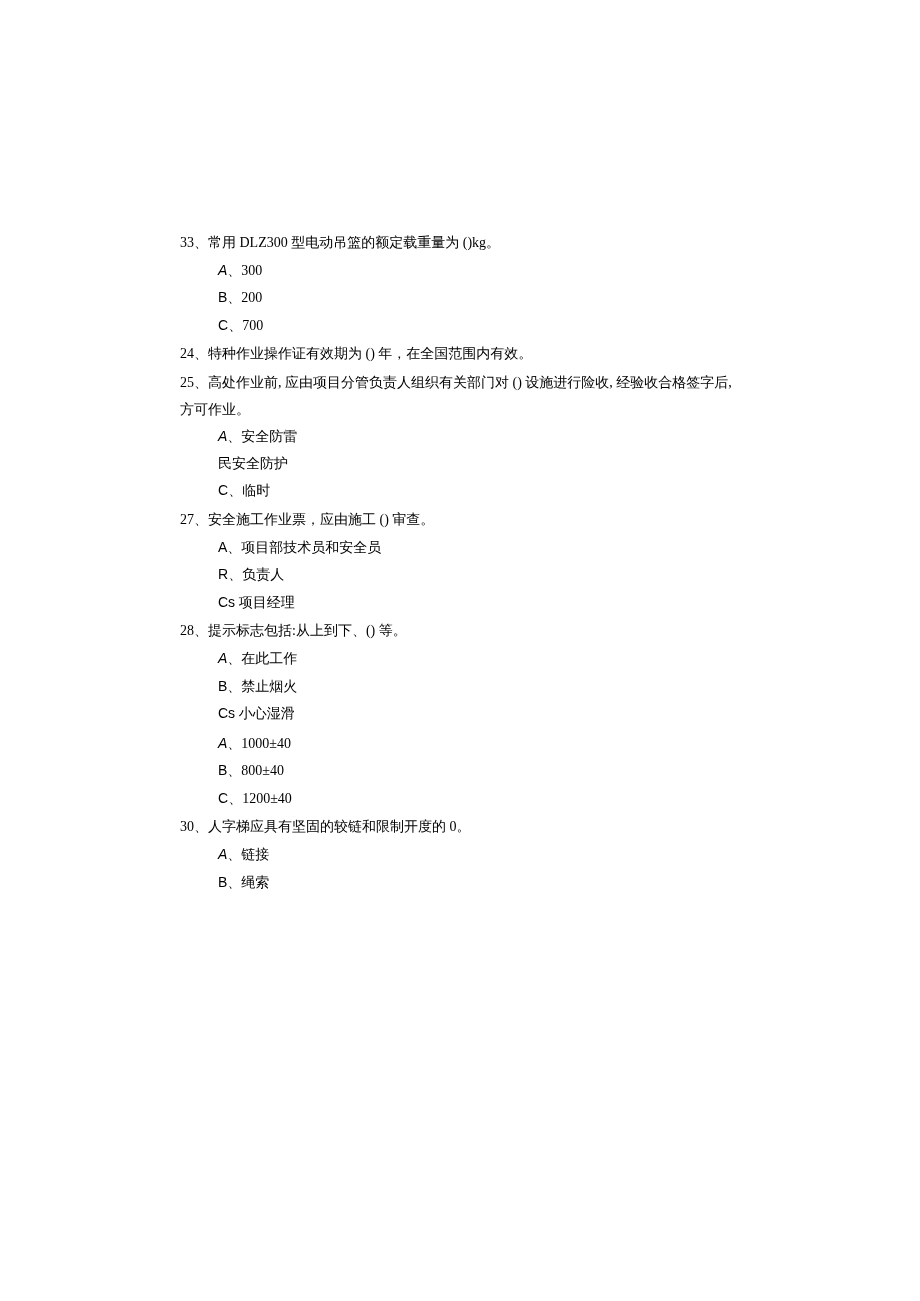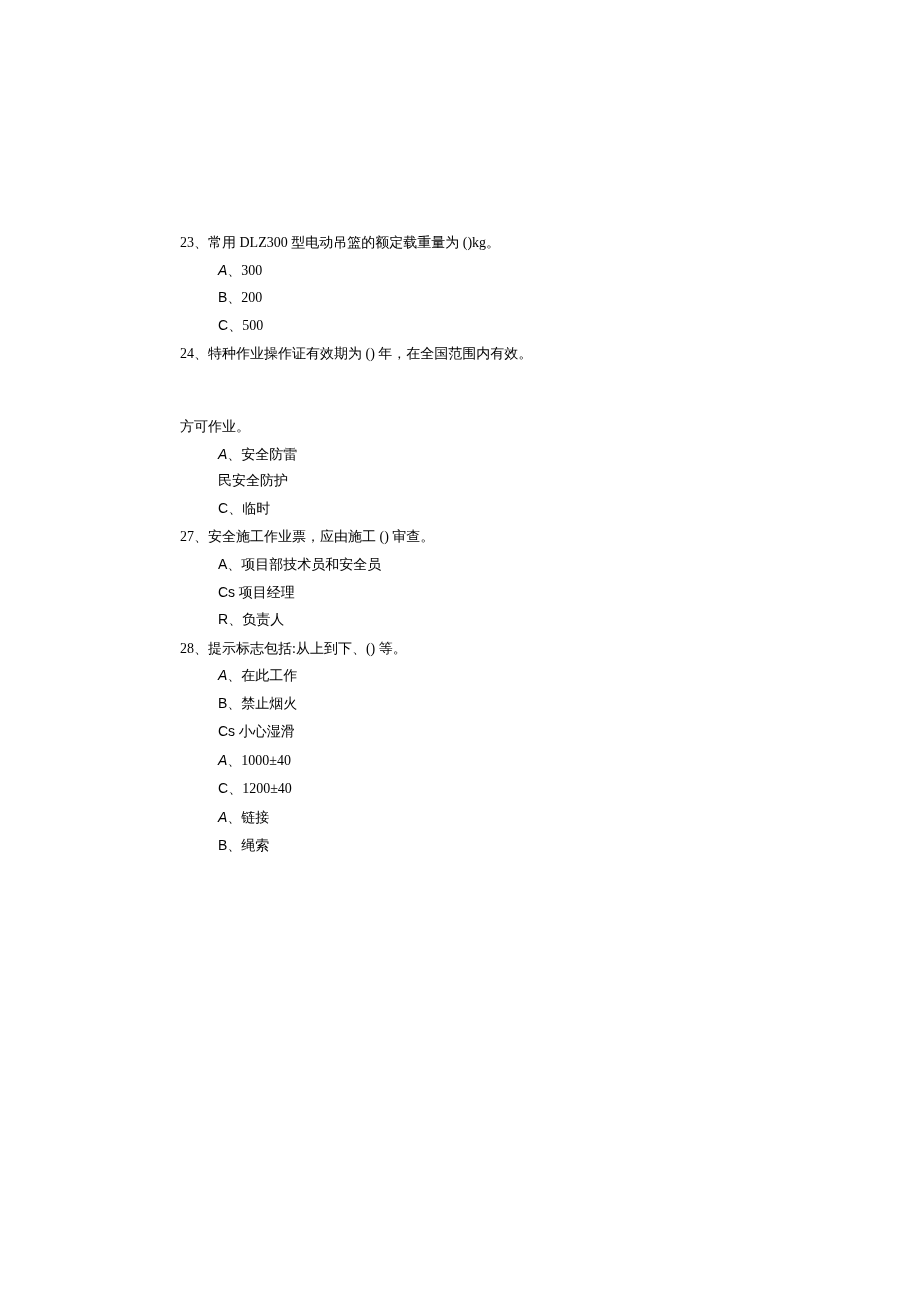--- a/index.html
+++ b/index.html
@@ -20,76 +20,78 @@
       display: block;
     }
     .options {
       padding-left: 38px;
     }
     .option {
       display: block;
     }
     .continuation {
       display: block;
-      margin-top: 46px;
     }
     .opt-label {
       font-family: Arial, sans-serif;
       font-style: italic;
     }
     .opt-label-plain {
       font-family: Arial, sans-serif;
     }
   </style>
 </head>
 <body>
 
 <div id="container">
     <div class="question">
-      <span class="q-text">23、常用 DLZ300 型电动吊篮的额定载重量为 ()kg。</span>
+      <span class="q-text">33、常用 DLZ300 型电动吊篮的额定载重量为 ()kg。</span>
       <div class="options">
         <span class="option"><span class="opt-label">A</span><span>、300</span></span>
         <span class="option"><span class="opt-label-plain">B</span><span>、200</span></span>
-        <span class="option"><span class="opt-label-plain">C</span><span>、500</span></span>
+        <span class="option"><span class="opt-label-plain">C</span><span>、700</span></span>
       </div>
     </div>
     <div class="question">
       <span class="q-text">24、特种作业操作证有效期为 () 年，在全国范围内有效。</span>
     </div>
     <div class="question">
+      <span class="q-text">25、高处作业前, 应由项目分管负责人组织有关部门对 () 设施进行险收, 经验收合格签字后,</span>
       <span class="continuation">方可作业。</span>
       <div class="options">
         <span class="option"><span class="opt-label">A</span><span>、安全防雷</span></span>
         <span class="option"><span>民</span><span>安全防护</span></span>
         <span class="option"><span class="opt-label-plain">C</span><span>、临时</span></span>
       </div>
     </div>
     <div class="question">
     </div>
     <div class="question">
       <span class="q-text">27、安全施工作业票，应由施工 () 审查。</span>
       <div class="options">
         <span class="option"><span class="opt-label-plain">A</span><span>、项目部技术员和安全员</span></span>
+        <span class="option"><span class="opt-label-plain">R</span><span>、负责人</span></span>
         <span class="option"><span class="opt-label-plain">Cs</span><span> 项目经理</span></span>
-        <span class="option"><span class="opt-label-plain">R</span><span>、负责人</span></span>
       </div>
     </div>
     <div class="question">
       <span class="q-text">28、提示标志包括:从上到下、() 等。</span>
       <div class="options">
         <span class="option"><span class="opt-label">A</span><span>、在此工作</span></span>
         <span class="option"><span class="opt-label-plain">B</span><span>、禁止烟火</span></span>
         <span class="option"><span class="opt-label-plain">Cs</span><span> 小心湿滑</span></span>
       </div>
     </div>
     <div class="question">
       <div class="options">
         <span class="option"><span class="opt-label">A</span><span>、1000±40</span></span>
+        <span class="option"><span class="opt-label-plain">B</span><span>、800±40</span></span>
         <span class="option"><span class="opt-label-plain">C</span><span>、1200±40</span></span>
       </div>
     </div>
     <div class="question">
+      <span class="q-text">30、人字梯应具有坚固的较链和限制开度的 0。</span>
       <div class="options">
         <span class="option"><span class="opt-label">A</span><span>、链接</span></span>
         <span class="option"><span class="opt-label-plain">B</span><span>、绳索</span></span>
       </div>
     </div>
   </div>
 
 </body></html>

